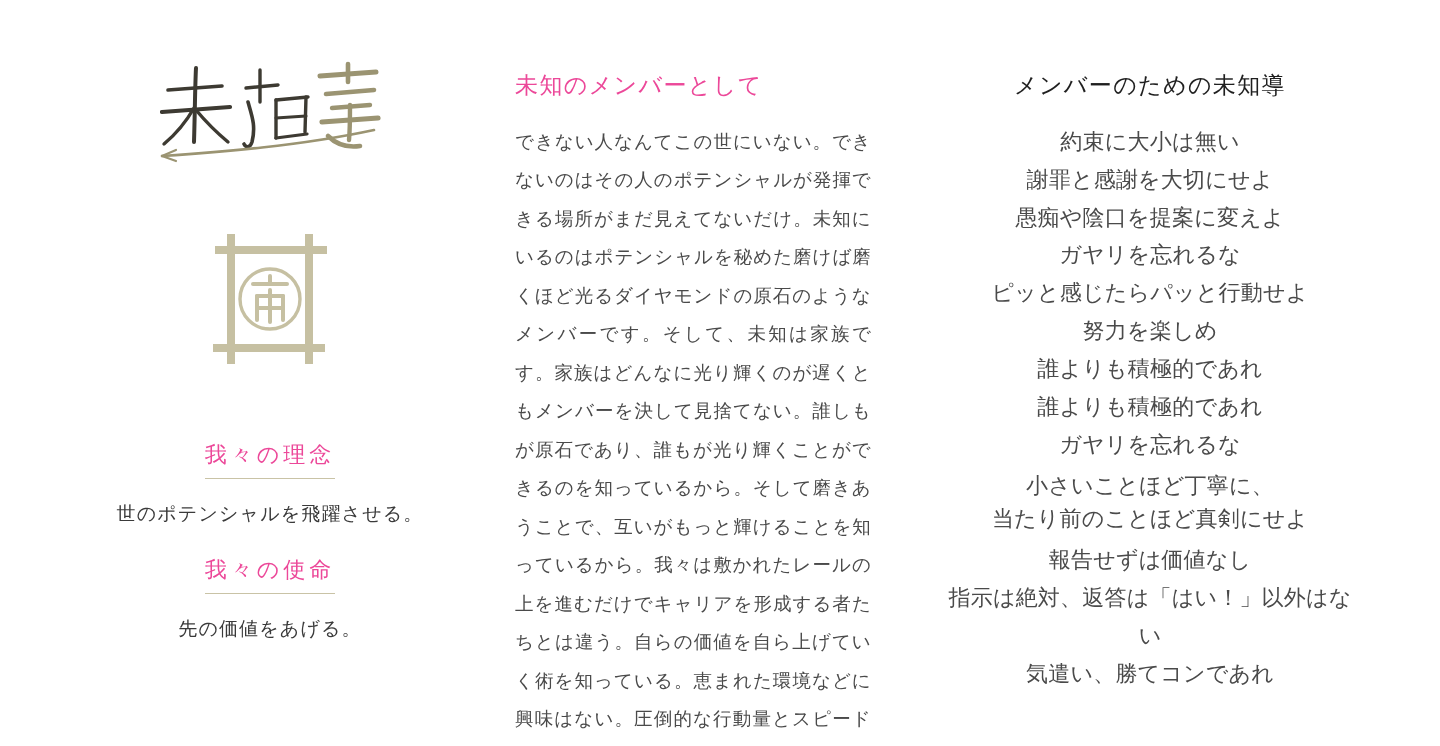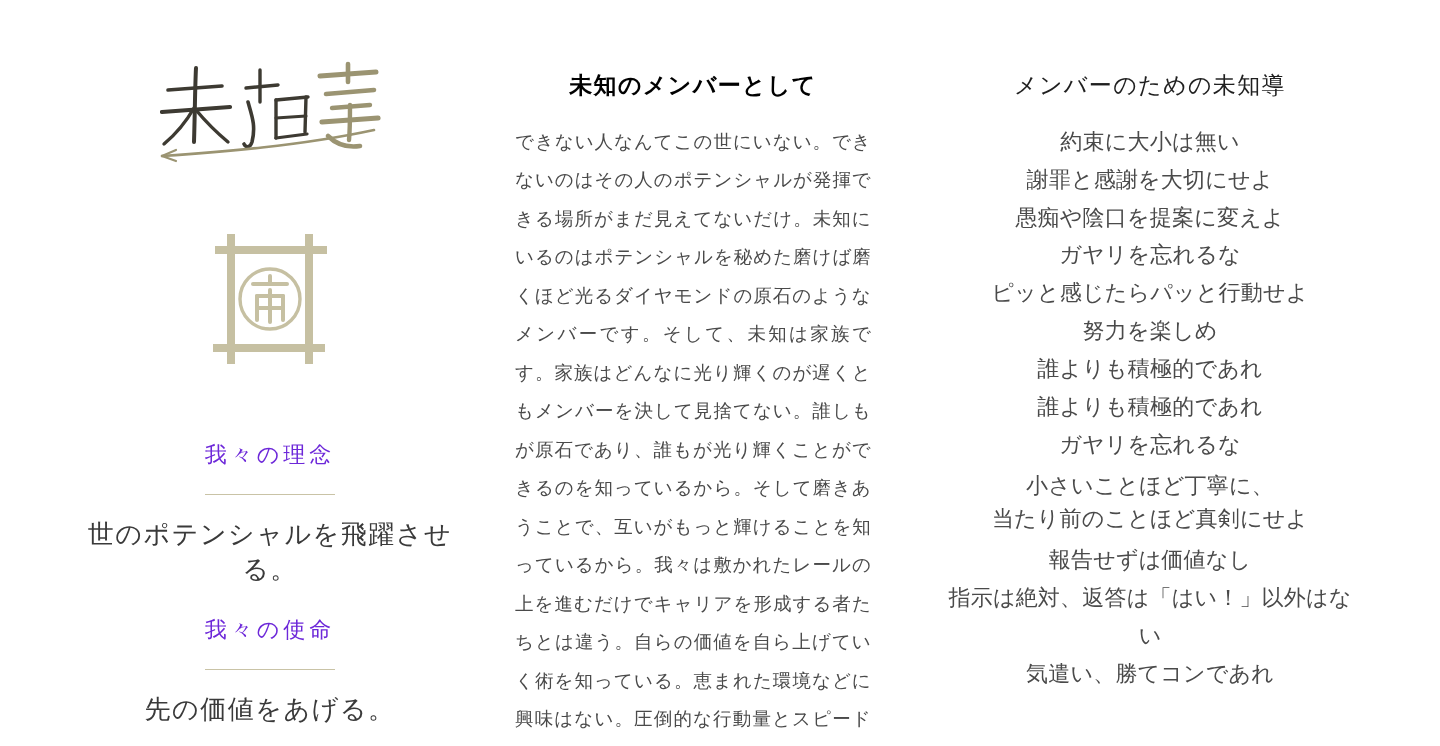--- a/index.html
+++ b/index.html
@@ -52,46 +52,46 @@
     margin-top: 72px;
   }
   .section-block.second {
     margin-top: 28px;
   }
 
   .section-heading {
     display: inline-block;
     font-size: 22px;
     letter-spacing: 0.18em;
-    color: #6d28d9;
-    padding-bottom: 24px;
+    color: #ec4899;
+    padding-bottom: 8px;
     border-bottom: 1.5px solid #c9c3a6;
     font-weight: normal;
   }
   .section-body {
     margin-top: 22px;
-    font-size: 26px;
+    font-size: 19px;
     letter-spacing: 0.06em;
     color: #3a3a3a;
   }
 
   
   .col-mid {
     position: absolute;
     left: 515px;
     top: 70px;
     width: 356px;
   }
   .col-mid h2 {
     margin: 0 0 22px 0;
     font-size: 23px;
-    font-weight: bold;
-    text-align: center;
+    font-weight: normal;
+    text-align: left;
     letter-spacing: 0.06em;
-    color: #000000;
+    color: #ec4899;
   }
   .col-mid p {
     margin: 0;
     font-size: 18.5px;
     line-height: 2.08;
     text-align: justify;
     text-align-last: left;
     letter-spacing: 0.01em;
     color: #4a4a4a;
   }

